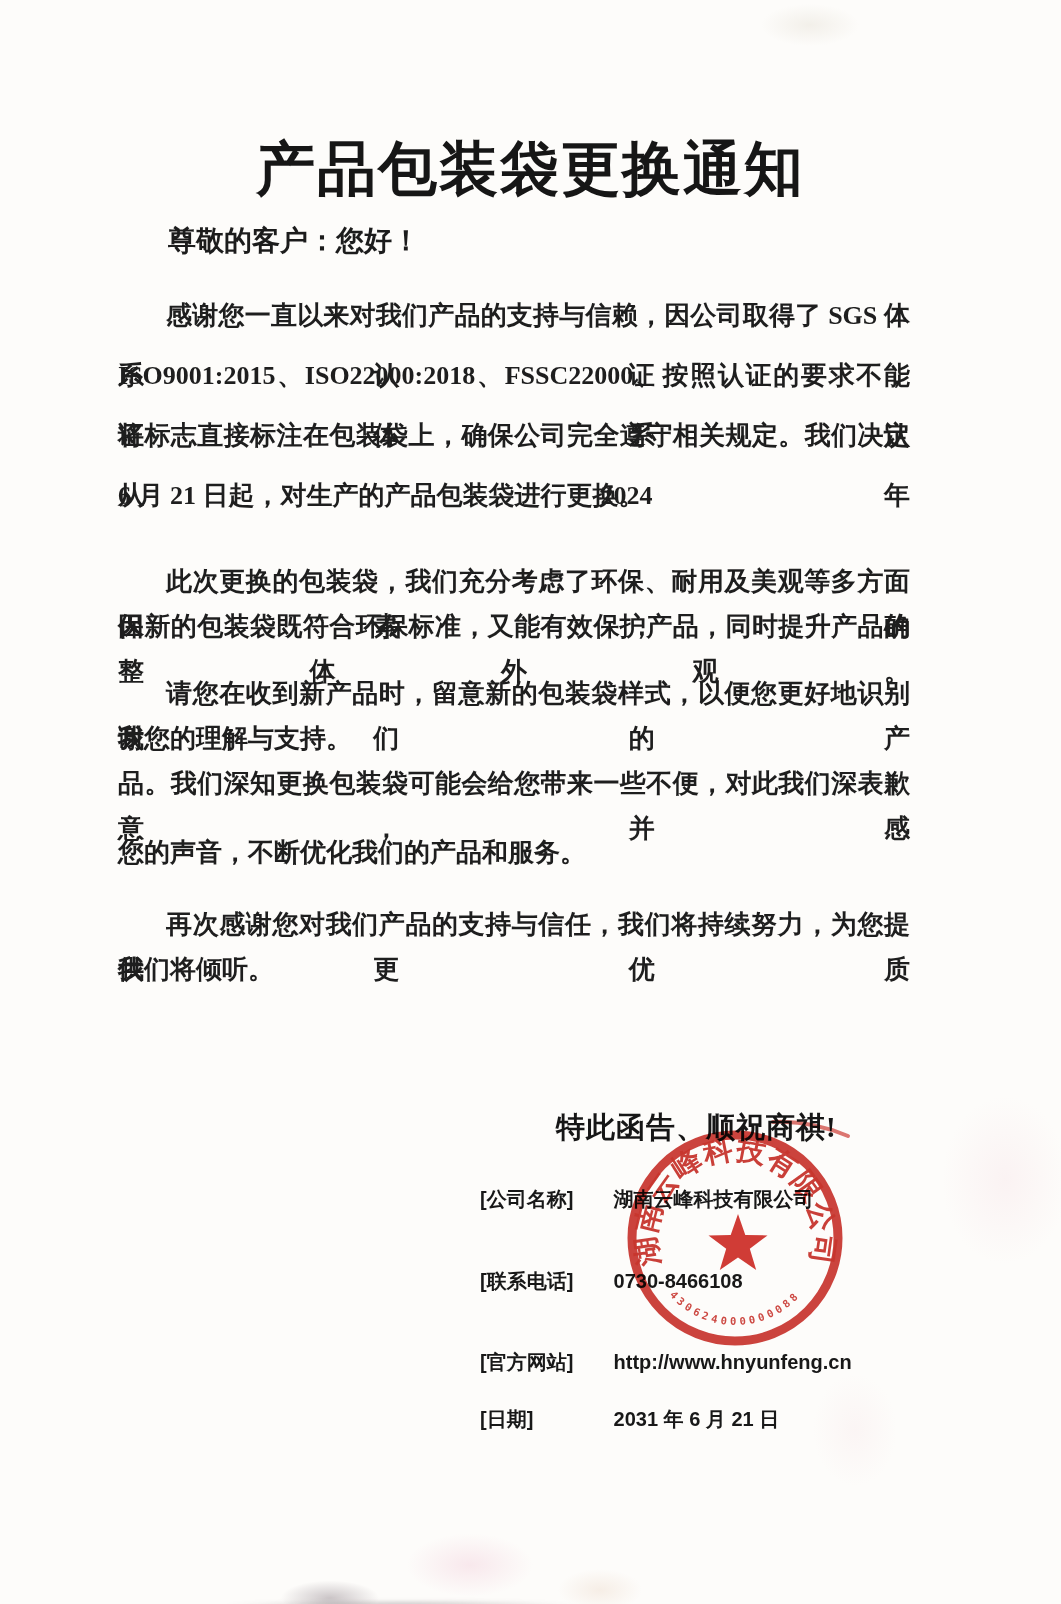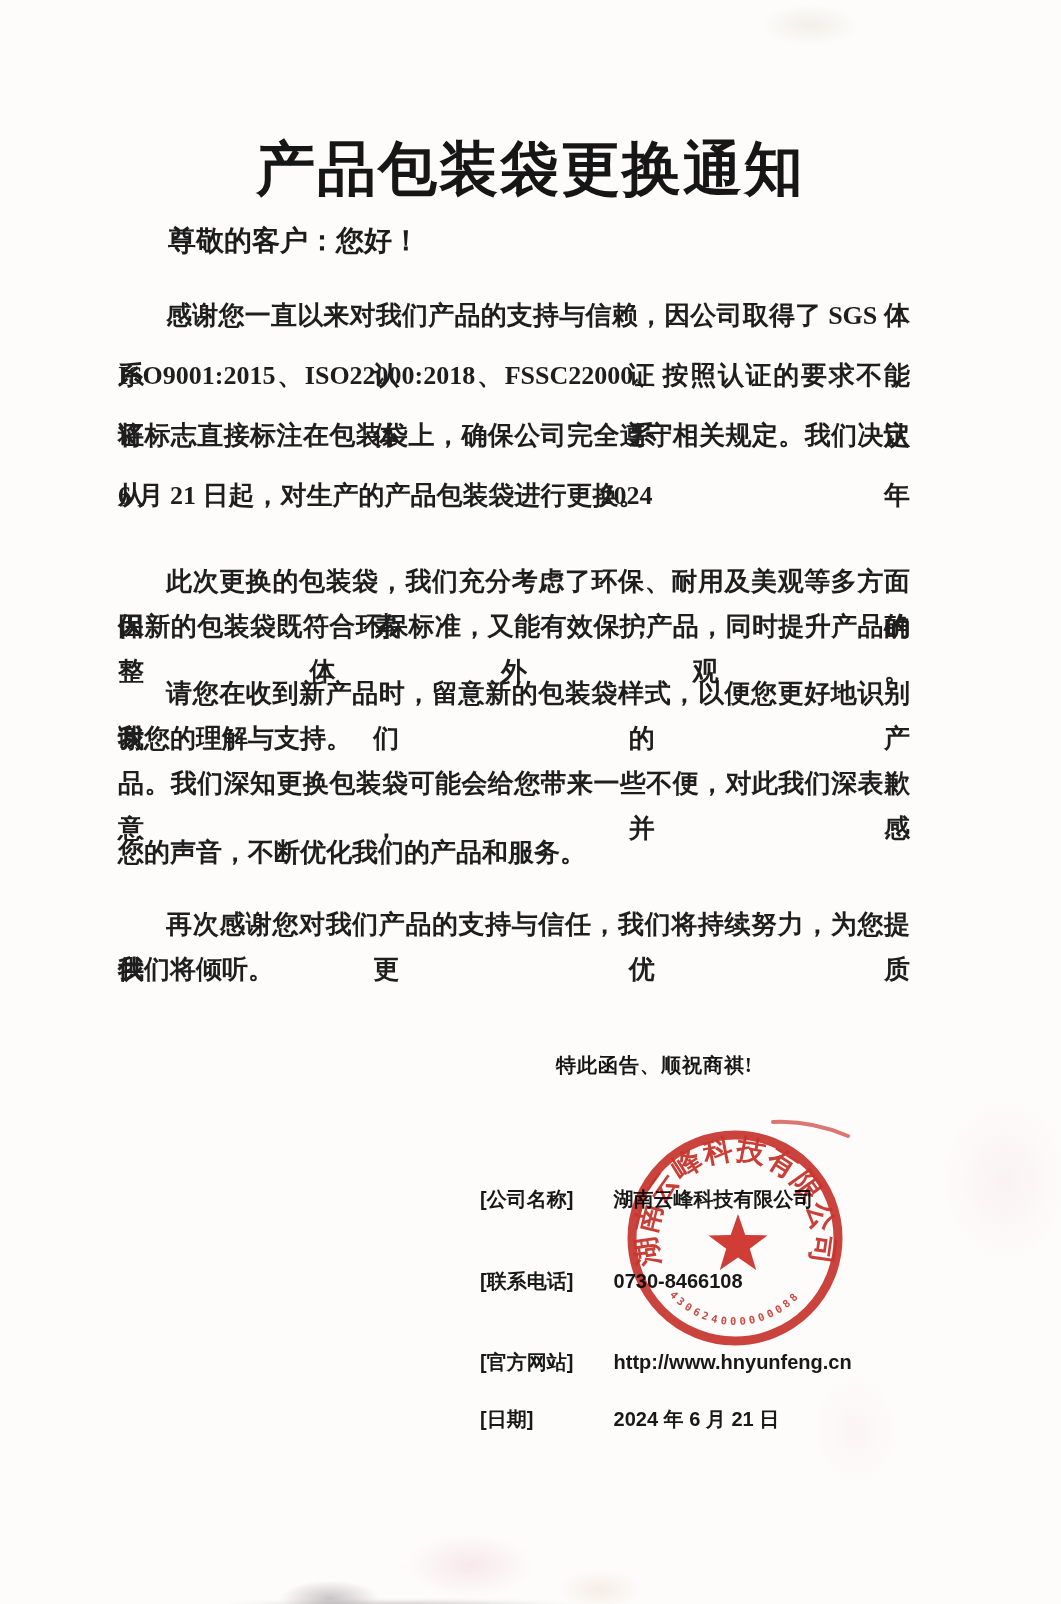--- a/index.html
+++ b/index.html
@@ -44,22 +44,22 @@
   }
   .line.last { text-align-last: left; }
   .p1 .line { line-height: 60px; height: 60px; }
   .p2 .line, .p3 .line, .p4 .line, .p5 .line { line-height: 45px; height: 45px; }
   .p2 { margin-top: 33px; }
   .p3 { margin-top: 22px; }
   .p4 { margin-top: 24px; }
   .p5 { margin-top: 27px; }
   .indent { text-indent: 1.85em; }
   .closing {
-    position: absolute; left: 556px; top: 1052px;
-    font-size: 20px; font-weight: bold; color: #161616;
+    position: absolute; left: 556px; top: 1108px;
+    font-size: 29px; font-weight: bold; color: #161616;
     letter-spacing: 1px;
   }
   .footer-row {
     position: absolute; left: 480px;
     font-family: "Liberation Sans", sans-serif;
     font-size: 20px; font-weight: bold; color: #181818;
     white-space: nowrap;
   }
   .footer-row .lbl { display: inline-block; width: 128px; }
   .row-company { top: 1186px; }
@@ -131,21 +131,21 @@
   <div class="footer-row row-phone">
     <span class="lbl">[联系电话]</span>
     <span class="val">0730-8466108</span>
   </div>
   <div class="footer-row row-website">
     <span class="lbl">[官方网站]</span>
     <span class="val">http://www.hnyunfeng.cn</span>
   </div>
   <div class="footer-row row-date">
     <span class="lbl">[日期]</span>
-    <span class="val">2024 年 6 月 21 日</span>
+    <span class="val">2031 年 6 月 21 日</span>
   </div>
 
   <svg class="seal" viewBox="0 0 262 262" aria-hidden="true">
     <defs>
       <path id="arcName" d="M 54.4 155.1 A 79 79 0 1 1 205.6 155.1" fill="none"></path>
       <path id="arcSerial" d="M 59.6 183.2 A 87 87 0 0 0 200.4 183.2" fill="none"></path>
     </defs>
 
     <circle cx="130" cy="132" r="103" fill="none" stroke="#c5241d" stroke-width="9" opacity="0.93"></circle>
 

